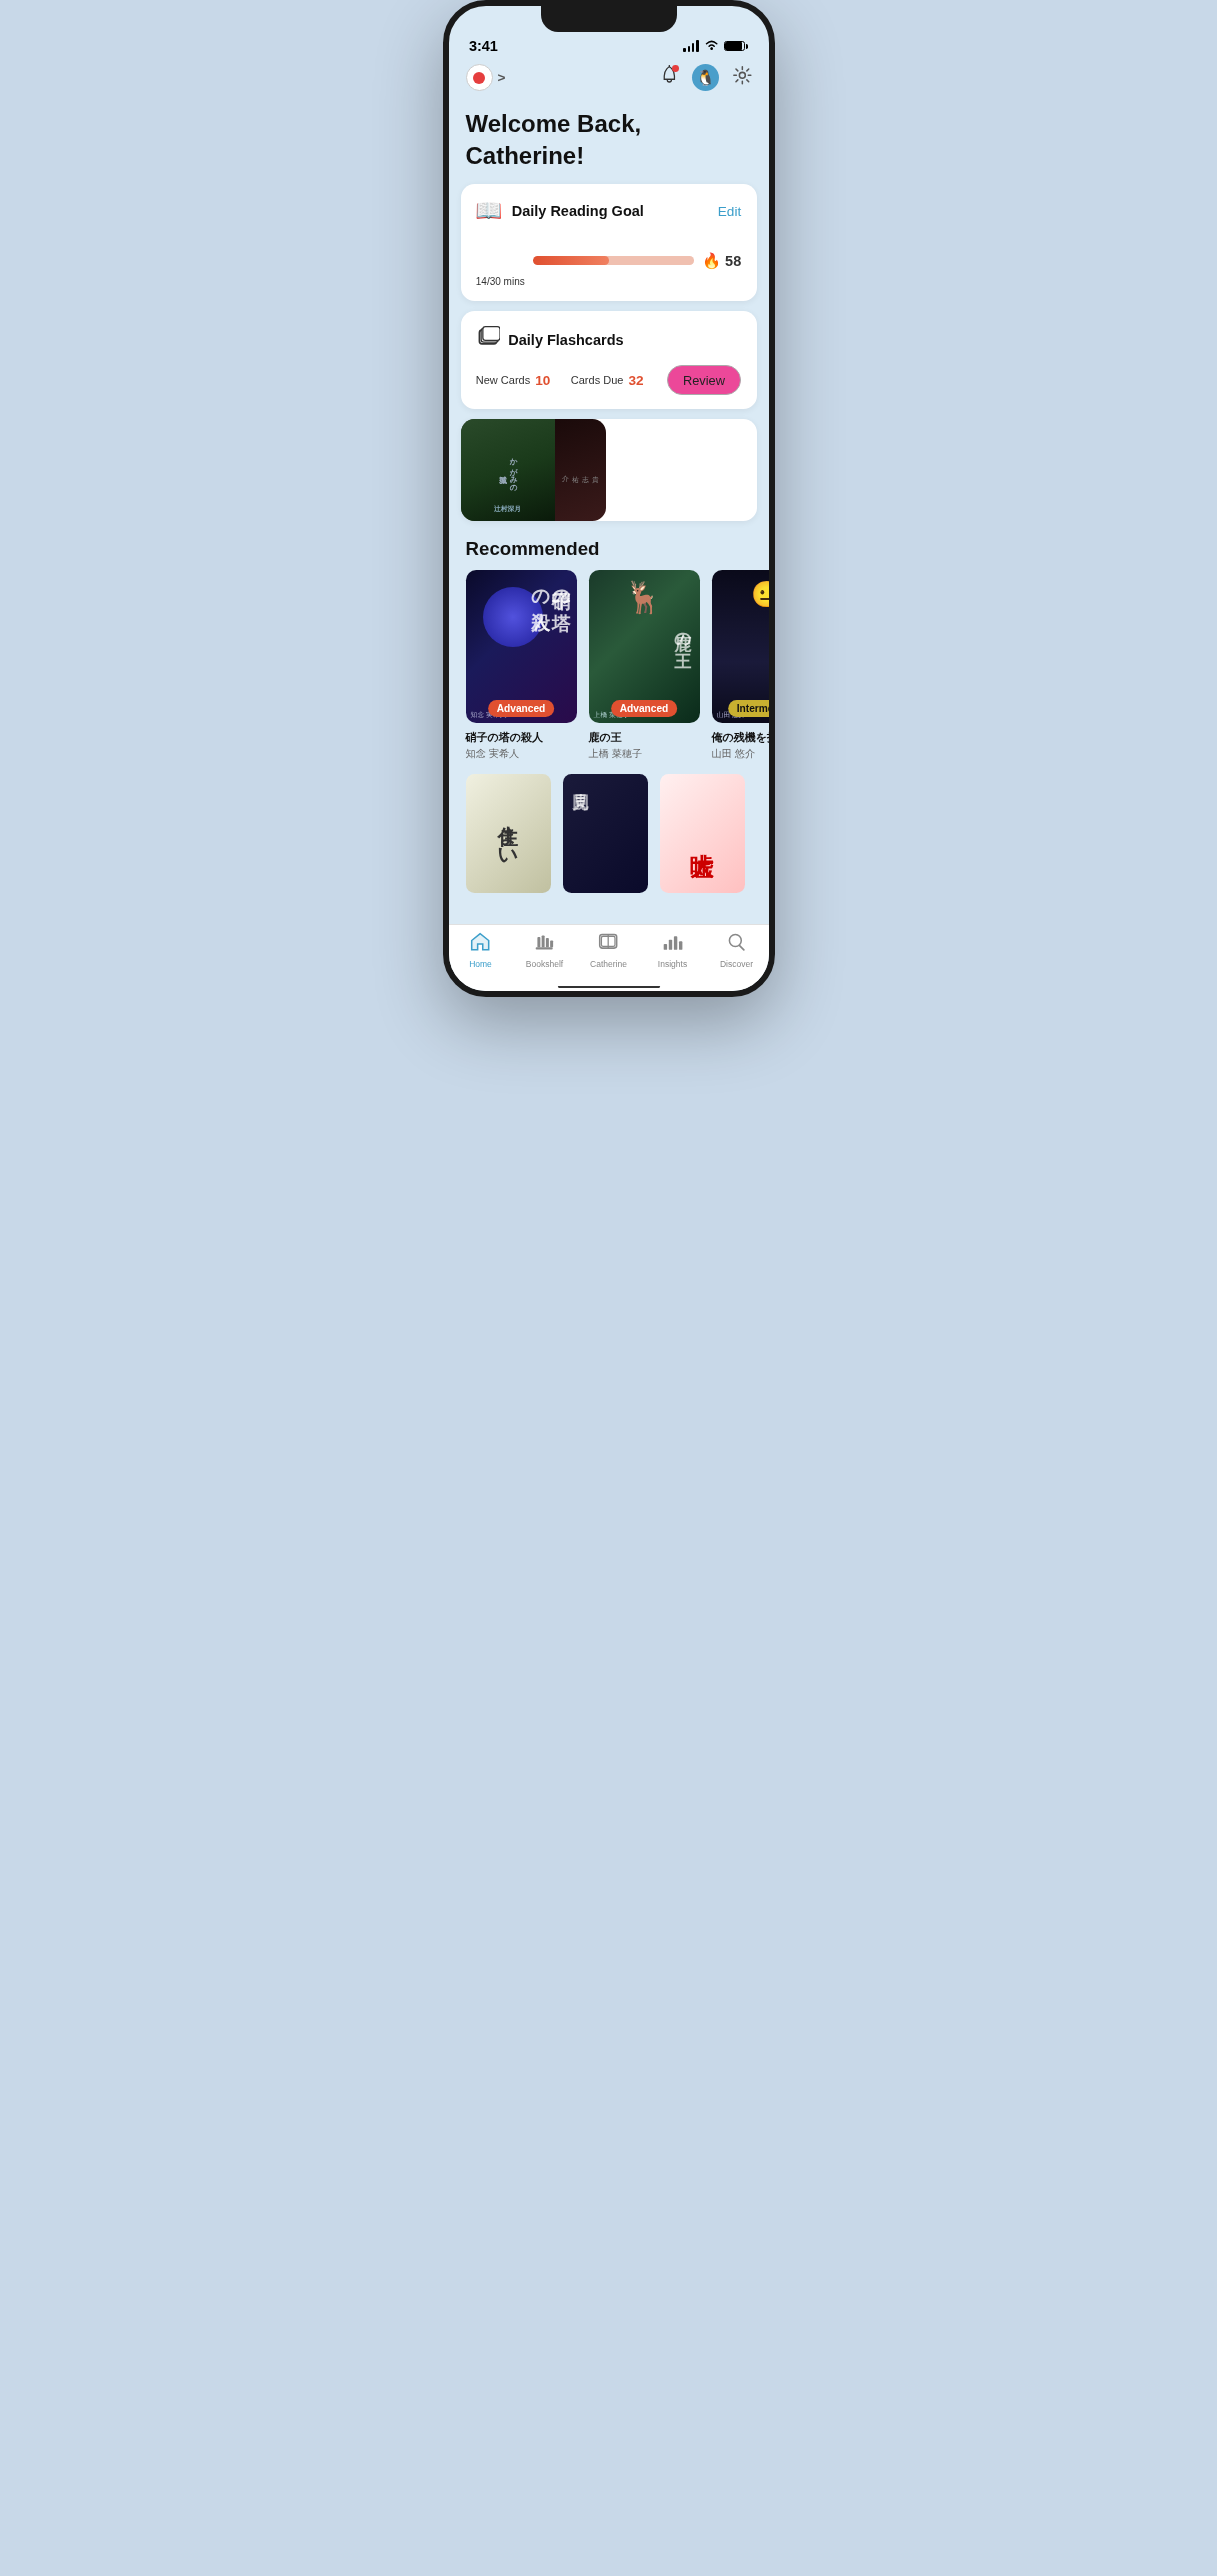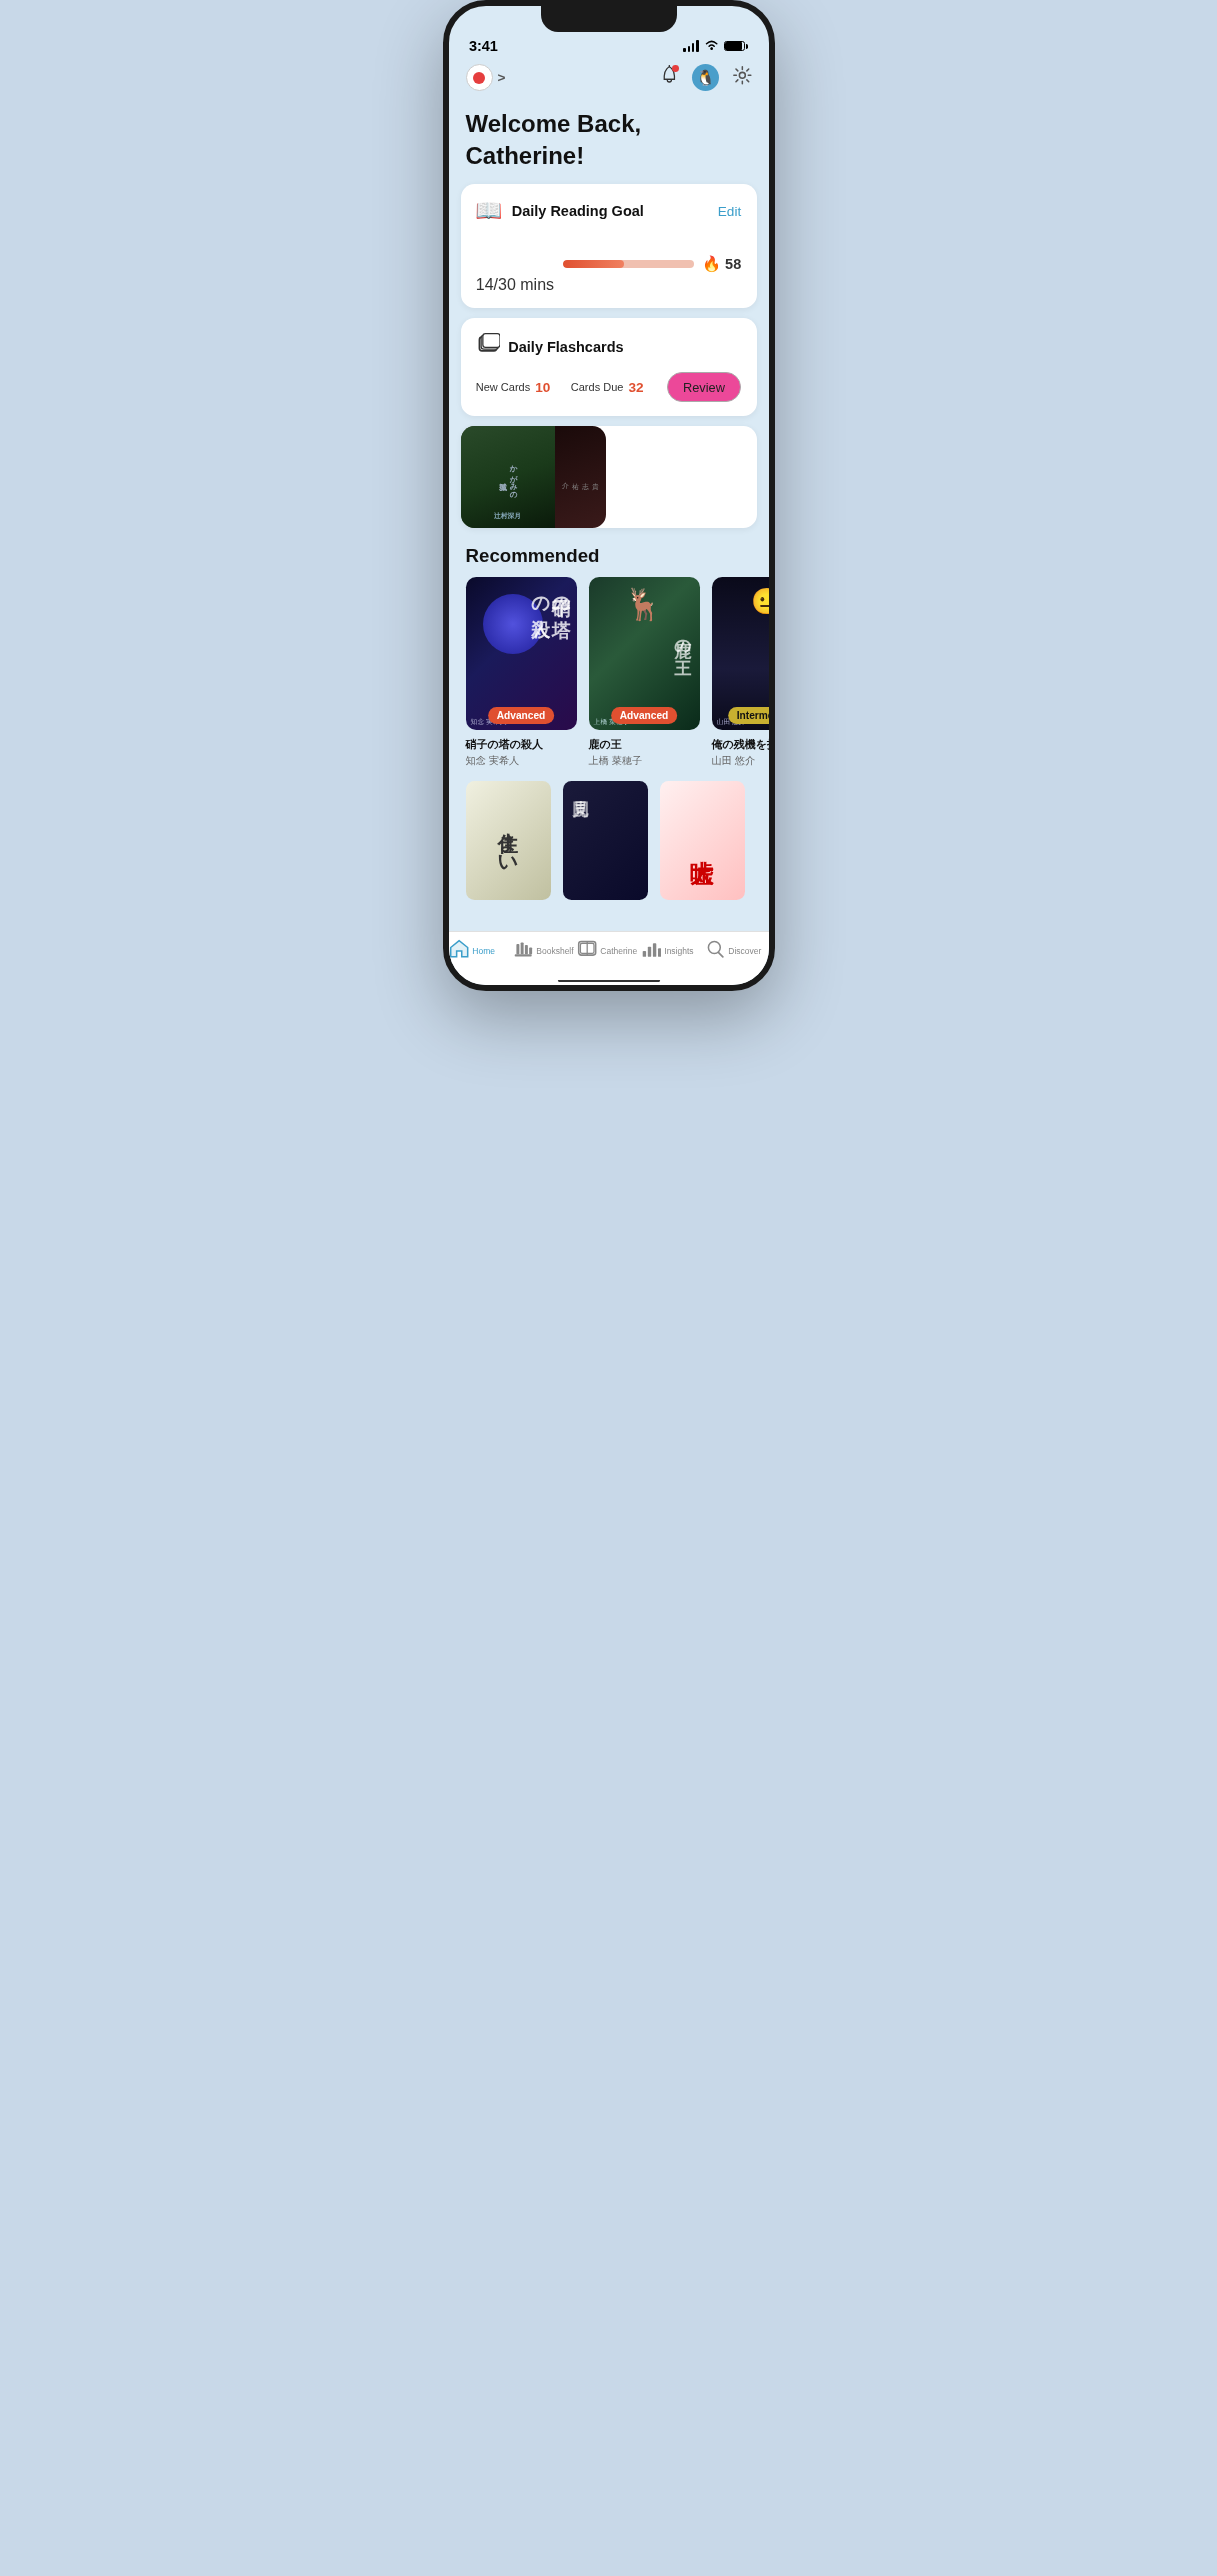--- a/index.html
+++ b/index.html
@@ -230,21 +230,21 @@
       font-weight: 500;
     }
 
     .progress-row {
       display: flex;
       align-items: center;
       gap: 8.5px;
     }
 
     .progress-label {
-      font-size: 16px;
+      font-size: 10px;
       font-weight: 500;
       color: #333;
       white-space: nowrap;
       margin-top: 42px;
     }
 
     .progress-bar-container {
       flex: 1;
       height: 8.5px;
       background: #f0c0b0;
@@ -481,21 +481,21 @@
       bottom: 0;
       background: white;
       border-top: 0.9px solid #e0e0e0;
       display: flex;
       padding: 6.8px 0 17px;
     }
 
     .tab-item {
       flex: 1;
       display: flex;
-      flex-direction: row;
+      flex-direction: column;
       align-items: center;
       gap: 3.4px;
       cursor: pointer;
     }
 
     .tab-icon {
       font-size: 18.7px;
     }
 
     .tab-label {

